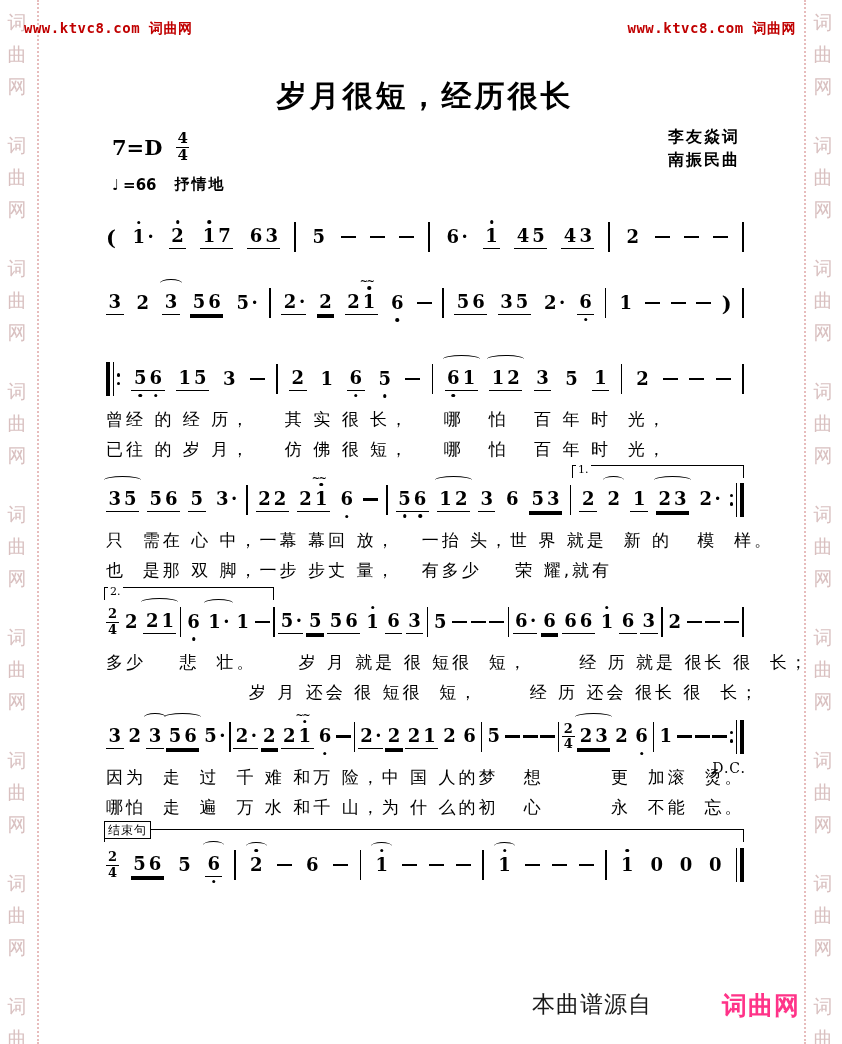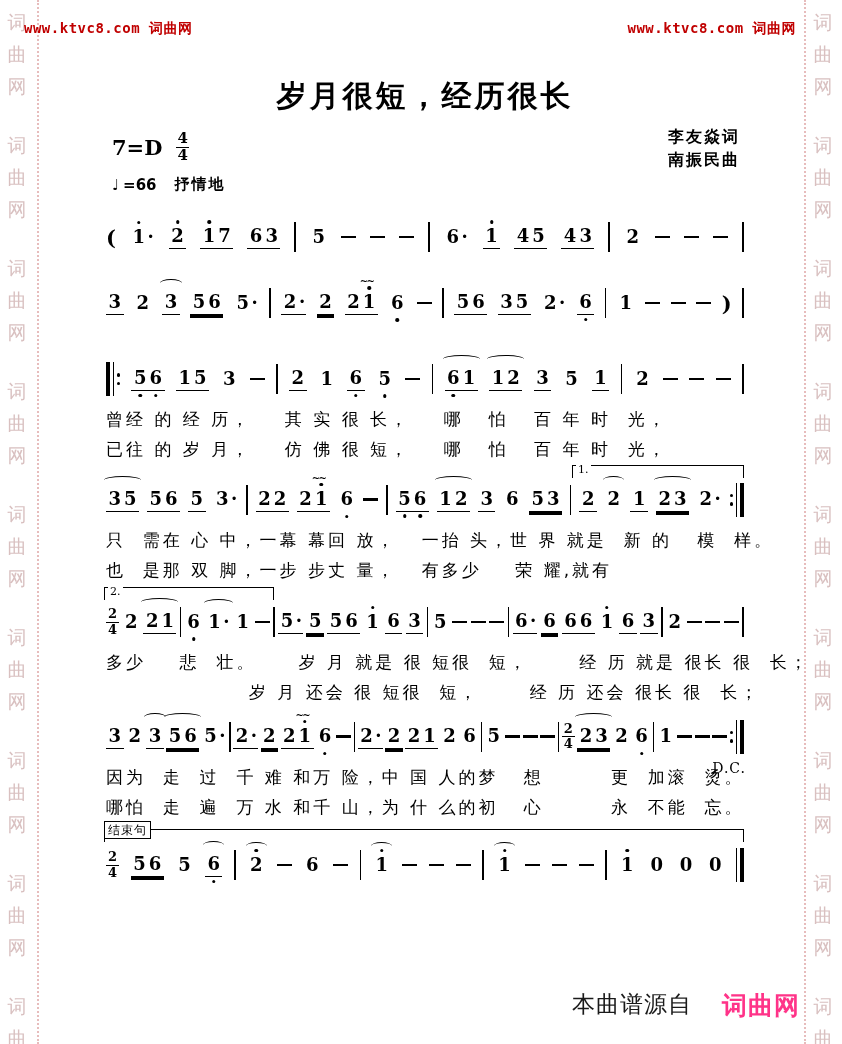--- a/index.html
+++ b/index.html
@@ -82,21 +82,21 @@
   .coda-bracket{position:absolute;top:-15px;left:0;right:2px;height:13px;
                 border:1.2px solid #000;border-bottom:none;}
   .coda-label{position:absolute;left:-1px;top:-9px;font-size:12px;border:1px solid #000;
               background:#fff;padding:0 3px;line-height:1.35;letter-spacing:1px;
               font-family:"DejaVu Sans",sans-serif;}
   .dc{position:absolute;right:0;top:44px;font-weight:normal;font-size:14px;
       font-family:"DejaVu Serif",serif;letter-spacing:1px;margin-left:12px;}
   
   .src{position:absolute;right:42px;bottom:22px;display:flex;align-items:flex-start;gap:30px;}
   .src-prefix{font-size:23px;color:#1a1a1a;letter-spacing:1px;}
-  .src-site{font-size:25px;color:var(--pink);font-weight:bold;letter-spacing:1px;}
+  .src-site{font-size:25px;color:var(--pink);font-weight:bold;letter-spacing:1px;margin-left:40px;}
 </style>
 </head>
 <body>
 
 <div class="page">
 
   <div class="wm left wm-chars">
       <div class="wm-group">
         <div>词</div>
         <div>曲</div>

